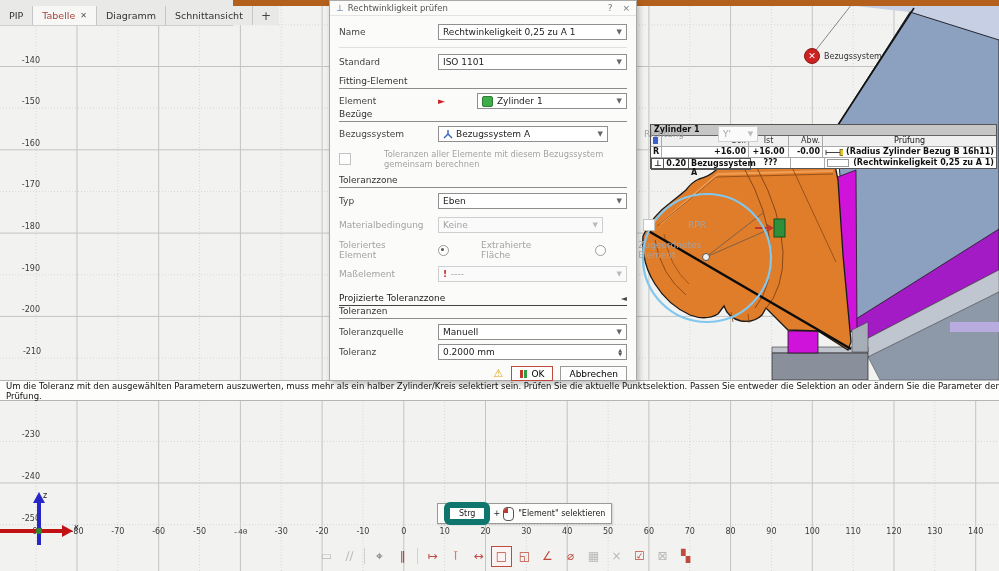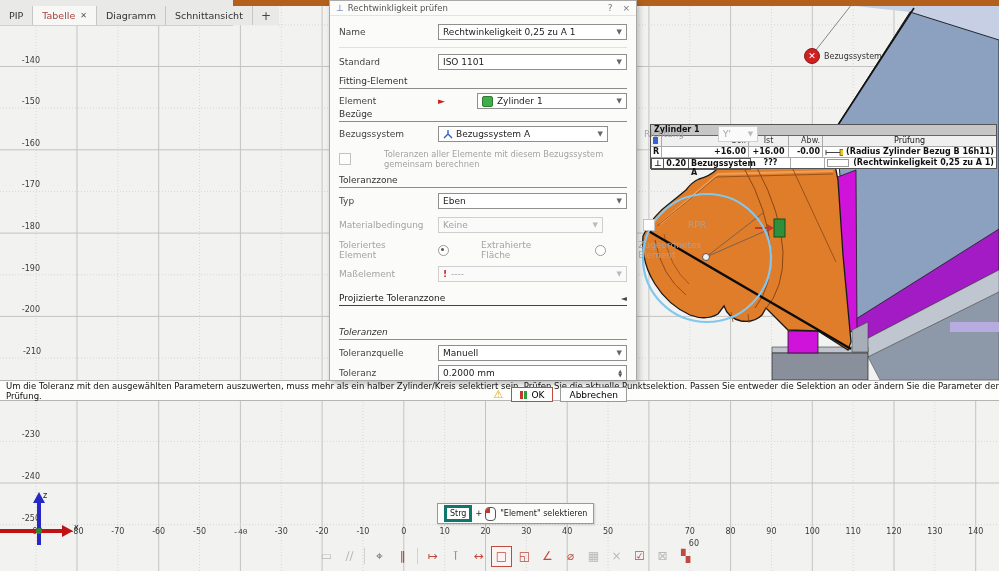--- a/index.html
+++ b/index.html
@@ -59,21 +59,21 @@
   .c3{width:34px;flex:none;text-align:right;}
   .c4{flex:1;display:flex;align-items:center;justify-content:flex-end;font-weight:bold;color:#111;}
   .rt-data{font-weight:bold;color:#111;}
   .gdt-frame{display:flex;flex:none;height:10px;line-height:9px;}
   .gdt-cell{border-right:1px solid #555;padding:0 2px;font-weight:bold;}
   .bluechip{display:inline-block;width:5px;height:7px;background:#3a5fd0;margin-top:1px;}
   
   #banner{position:absolute;left:0;top:380px;width:999px;height:21px;background:#fdfdfc;border-top:1px solid #b5b5b5;border-bottom:1px solid #b5b5b5;z-index:40;box-sizing:border-box;padding:1px 0 0 6px;font-size:8.5px;color:#111;line-height:9.5px;}
   
   #tooltip{position:absolute;left:437px;top:503px;height:19px;background:#fcfcfb;border:1px solid #9a9a9a;z-index:45;display:flex;align-items:center;padding:0 6px;font-size:8px;color:#222;box-shadow:1px 1px 2px rgba(0,0,0,.15);}
-  #tooltip .key{border:3px solid #0f766e;border-radius:0;padding:0 3px;height:11px;line-height:11px;background:#fff;}
+  #tooltip .key{border:6px solid #0f766e;border-radius:6px;padding:0 9px;height:11px;line-height:11px;background:#fff;}
   #tooltip .plus{margin:0 3px;}
   #tooltip .mouse{width:9px;height:12px;border:1px solid #555;border-radius:4px 4px 4px 4px;background:#fff;position:relative;margin-right:4px;}
   #tooltip .mouse::after{content:"";position:absolute;left:0;top:0;width:4px;height:5px;background:#c0392b;border-radius:3px 0 0 0;}
   
   #toolbar{position:absolute;left:315px;top:545px;height:22px;display:flex;align-items:center;z-index:25;}
   .tbtn2{width:19px;height:19px;margin:0 1px;display:flex;align-items:center;justify-content:center;font-size:12px;border:1px solid transparent;}
   .tbtn2.gray{color:#b9b9b9;}
   .tbtn2.dark{color:#6f6f6f;}
   .tbtn2.darkred{color:#93382f;}
   .tbtn2.red{color:#bf4a3e;}
@@ -199,21 +199,21 @@
       <div class="xtick" style="left: 227.4px; top: 527px; font-family: Liberation Mono, monospace;">-40</div>
       <div class="xtick" style="left: 268.25px; top: 527px;">-30</div>
       <div class="xtick" style="left: 309.1px; top: 527px;">-20</div>
       <div class="xtick" style="left: 349.95px; top: 527px;">-10</div>
       <div class="xtick" style="left: 390.8px; top: 527px;">0</div>
       <div class="xtick" style="left: 431.65px; top: 527px;">10</div>
       <div class="xtick" style="left: 472.5px; top: 527px;">20</div>
       <div class="xtick" style="left: 513.35px; top: 527px;">30</div>
       <div class="xtick" style="left: 554.2px; top: 527px;">40</div>
       <div class="xtick" style="left: 595.05px; top: 527px;">50</div>
-      <div class="xtick" style="left: 635.9px; top: 539px; margin-left: 45px;">60</div>
+      <div class="xtick" style="left: 635.9px; top: 527px;">60</div>
       <div class="xtick" style="left: 676.75px; top: 527px;">70</div>
       <div class="xtick" style="left: 717.6px; top: 527px;">80</div>
       <div class="xtick" style="left: 758.45px; top: 527px;">90</div>
       <div class="xtick" style="left: 799.3px; top: 527px;">100</div>
       <div class="xtick" style="left: 840.15px; top: 527px;">110</div>
       <div class="xtick" style="left: 881px; top: 527px;">120</div>
       <div class="xtick" style="left: 921.85px; top: 527px;">130</div>
       <div class="xtick" style="left: 962.7px; top: 527px;">140</div>
     </div>
 
@@ -380,21 +380,21 @@
         <div class="field dis">
             <span class="redmark">!</span>
             <span>----</span>
             <span class="arrow">▼</span>
           </div>
       </div>
       <div class="sect strong" style="margin-top:11px;">
           <span>Projizierte Toleranzzone</span>
           <span class="collapse">◄</span>
         </div>
-      <div class="sect" style="margin-top:21px;font-style:italic;">
+      <div class="sect" style="">
           <span>Toleranzen</span>
         </div>
       <div class="frow" style="margin-top:5px;">
         <span class="flabel">Toleranzquelle</span>
         <div class="field">
             <span>Manuell</span>
             <span class="arrow">▼</span>
           </div>
       </div>
       <div class="frow" style="margin-top:4px;">

